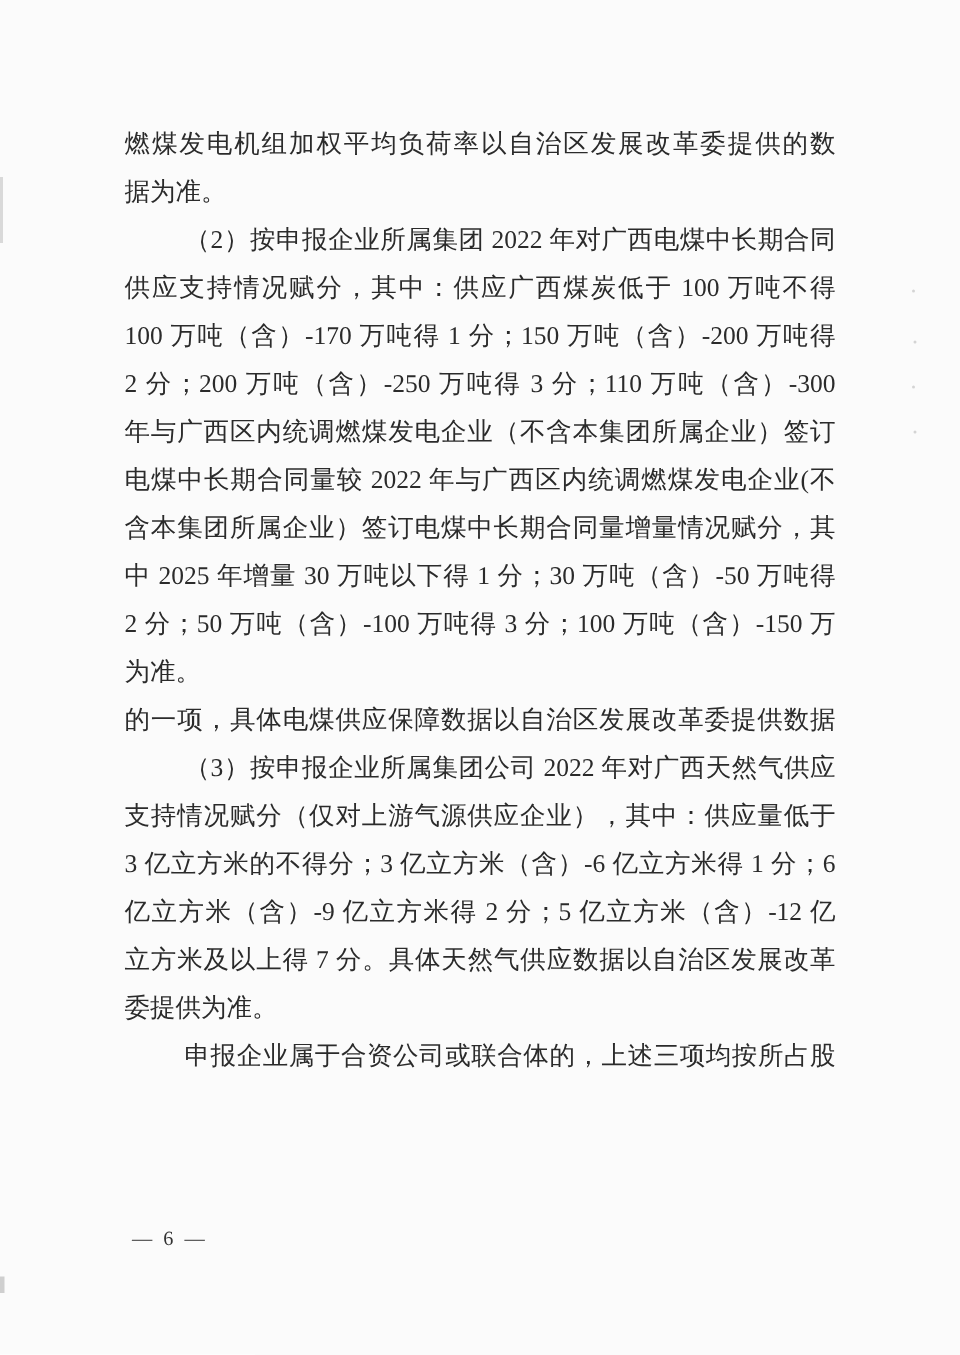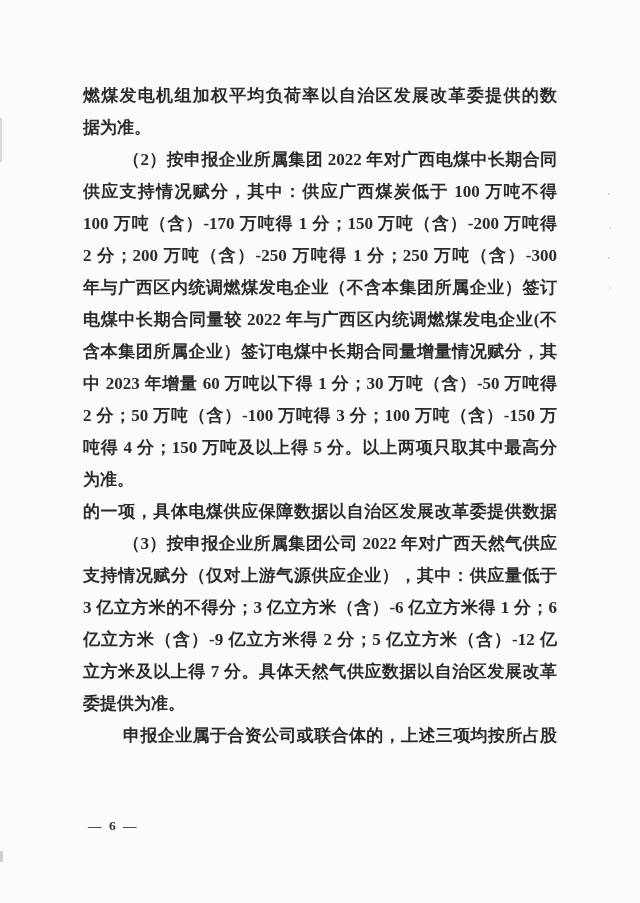--- a/index.html
+++ b/index.html
@@ -1,19 +1,19 @@
 <!DOCTYPE html>
 <html style="--ink: #2b2b2b; --paper: #fbfbfb;"><head>
 <meta charset="utf-8">
 <style>
   :root {
     --ink: #2b2b2b;
     --paper: #fbfbfb;
   }
-  * { margin: 0; padding: 0; box-sizing: border-box; font-weight: bold; }
+  * { margin: 0; padding: 0; box-sizing: border-box; }
   html, body {
     width: 640px;
     height: 903px;
     background: #ffffff;
     font-family: "Liberation Serif", "DejaVu Serif", serif;
   }
   .page {
     position: relative;
     width: 640px;
     height: 903px;
@@ -72,27 +72,26 @@
 
     <div>
       <div class="line">燃煤发电机组加权平均负荷率以自治区发展改革委提供的数</div>
       <div class="line last">据为准。</div>
     </div>
 
     <div>
       <div class="line first">（2）按申报企业所属集团 2022 年对广西电煤中长期合同</div>
       <div class="line">供应支持情况赋分，其中：供应广西煤炭低于 100 万吨不得分；</div>
       <div class="line">100 万吨（含）-170 万吨得 1 分；150 万吨（含）-200 万吨得</div>
-      <div class="line">2 分；200 万吨（含）-250 万吨得 1 分；250 万吨（含）-300</div>
+      <div class="line">2 分；200 万吨（含）-250 万吨得 3 分；110 万吨（含）-300</div>
       <div class="line">年与广西区内统调燃煤发电企业（不含本集团所属企业）签订</div>
       <div class="line">电煤中长期合同量较 2022 年与广西区内统调燃煤发电企业(不</div>
       <div class="line">含本集团所属企业）签订电煤中长期合同量增量情况赋分，其</div>
-      <div class="line">中 2023 年增量 60 万吨以下得 1 分；30 万吨（含）-50 万吨得</div>
+      <div class="line">中 2025 年增量 30 万吨以下得 1 分；30 万吨（含）-50 万吨得</div>
       <div class="line">2 分；50 万吨（含）-100 万吨得 3 分；100 万吨（含）-150 万</div>
-      <div class="line">吨得 4 分；150 万吨及以上得 5 分。以上两项只取其中最高分</div>
       <div class="line last">为准。</div>
       <div class="line">的一项，具体电煤供应保障数据以自治区发展改革委提供数据</div>
     </div>
 
     <div>
       <div class="line first">（3）按申报企业所属集团公司 2022 年对广西天然气供应</div>
       <div class="line">支持情况赋分（仅对上游气源供应企业），其中：供应量低于</div>
       <div class="line">3 亿立方米的不得分；3 亿立方米（含）-6 亿立方米得 1 分；6</div>
       <div class="line">亿立方米（含）-9 亿立方米得 2 分；5 亿立方米（含）-12 亿</div>
       <div class="line">立方米及以上得 7 分。具体天然气供应数据以自治区发展改革</div>

